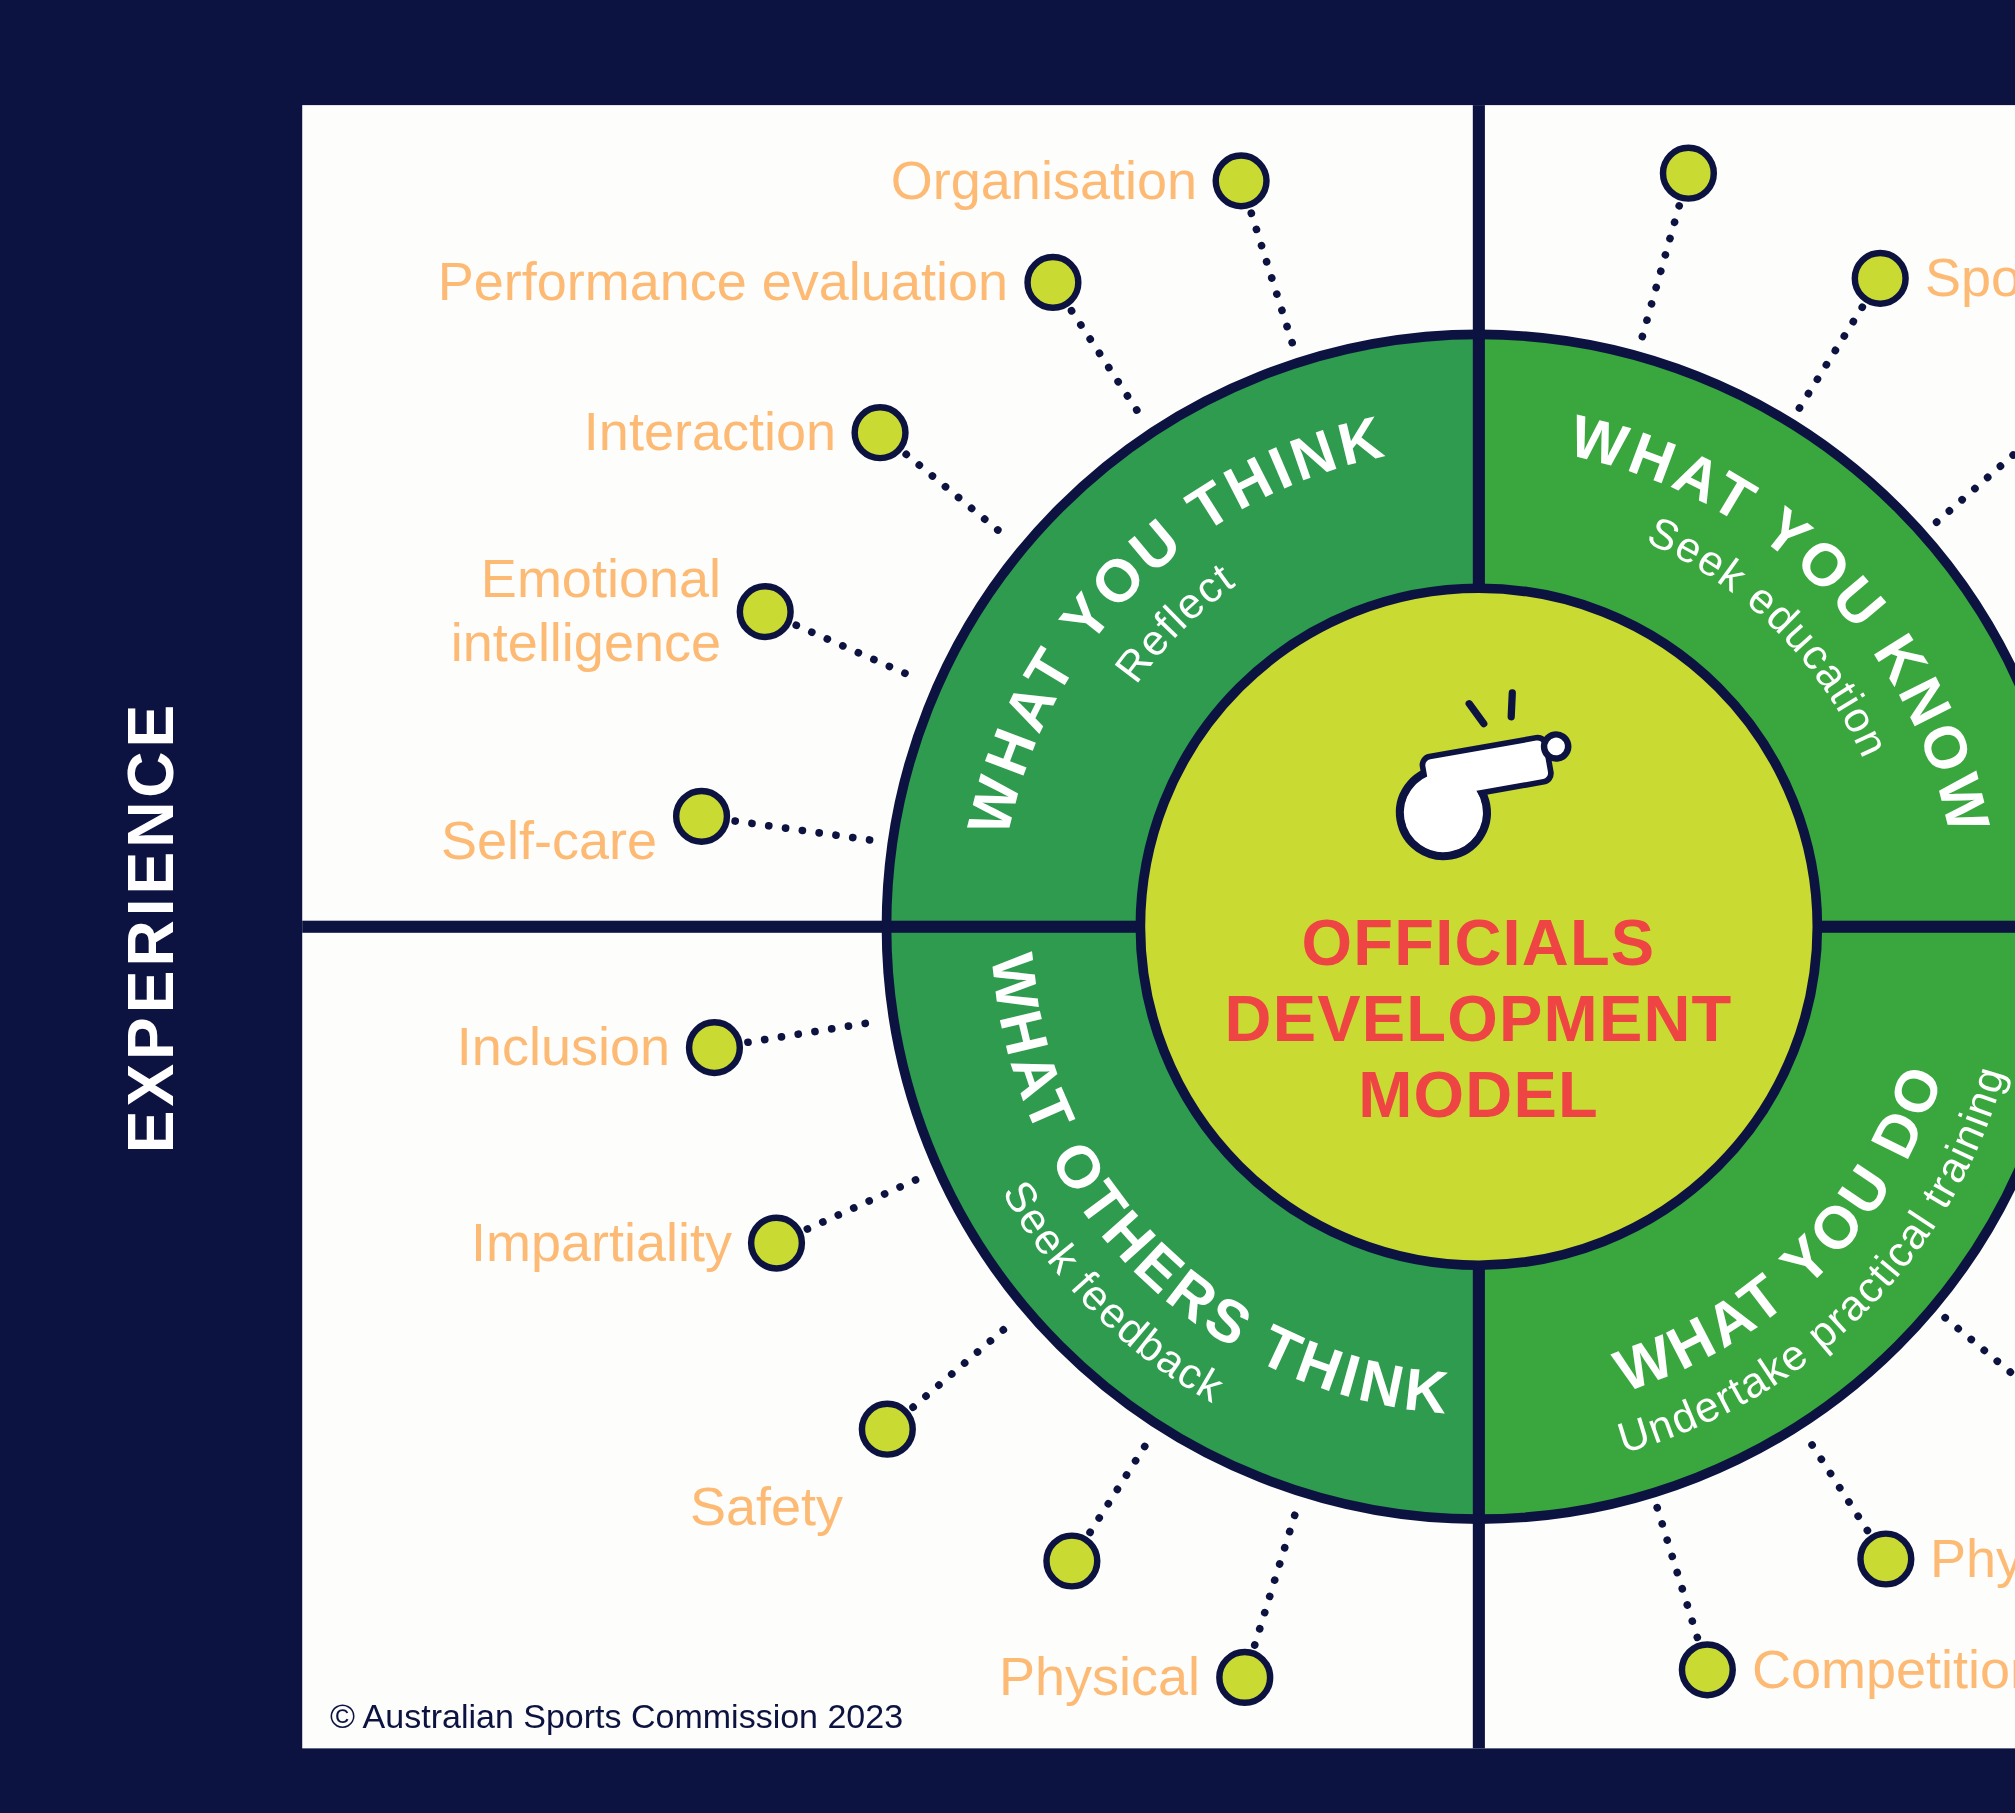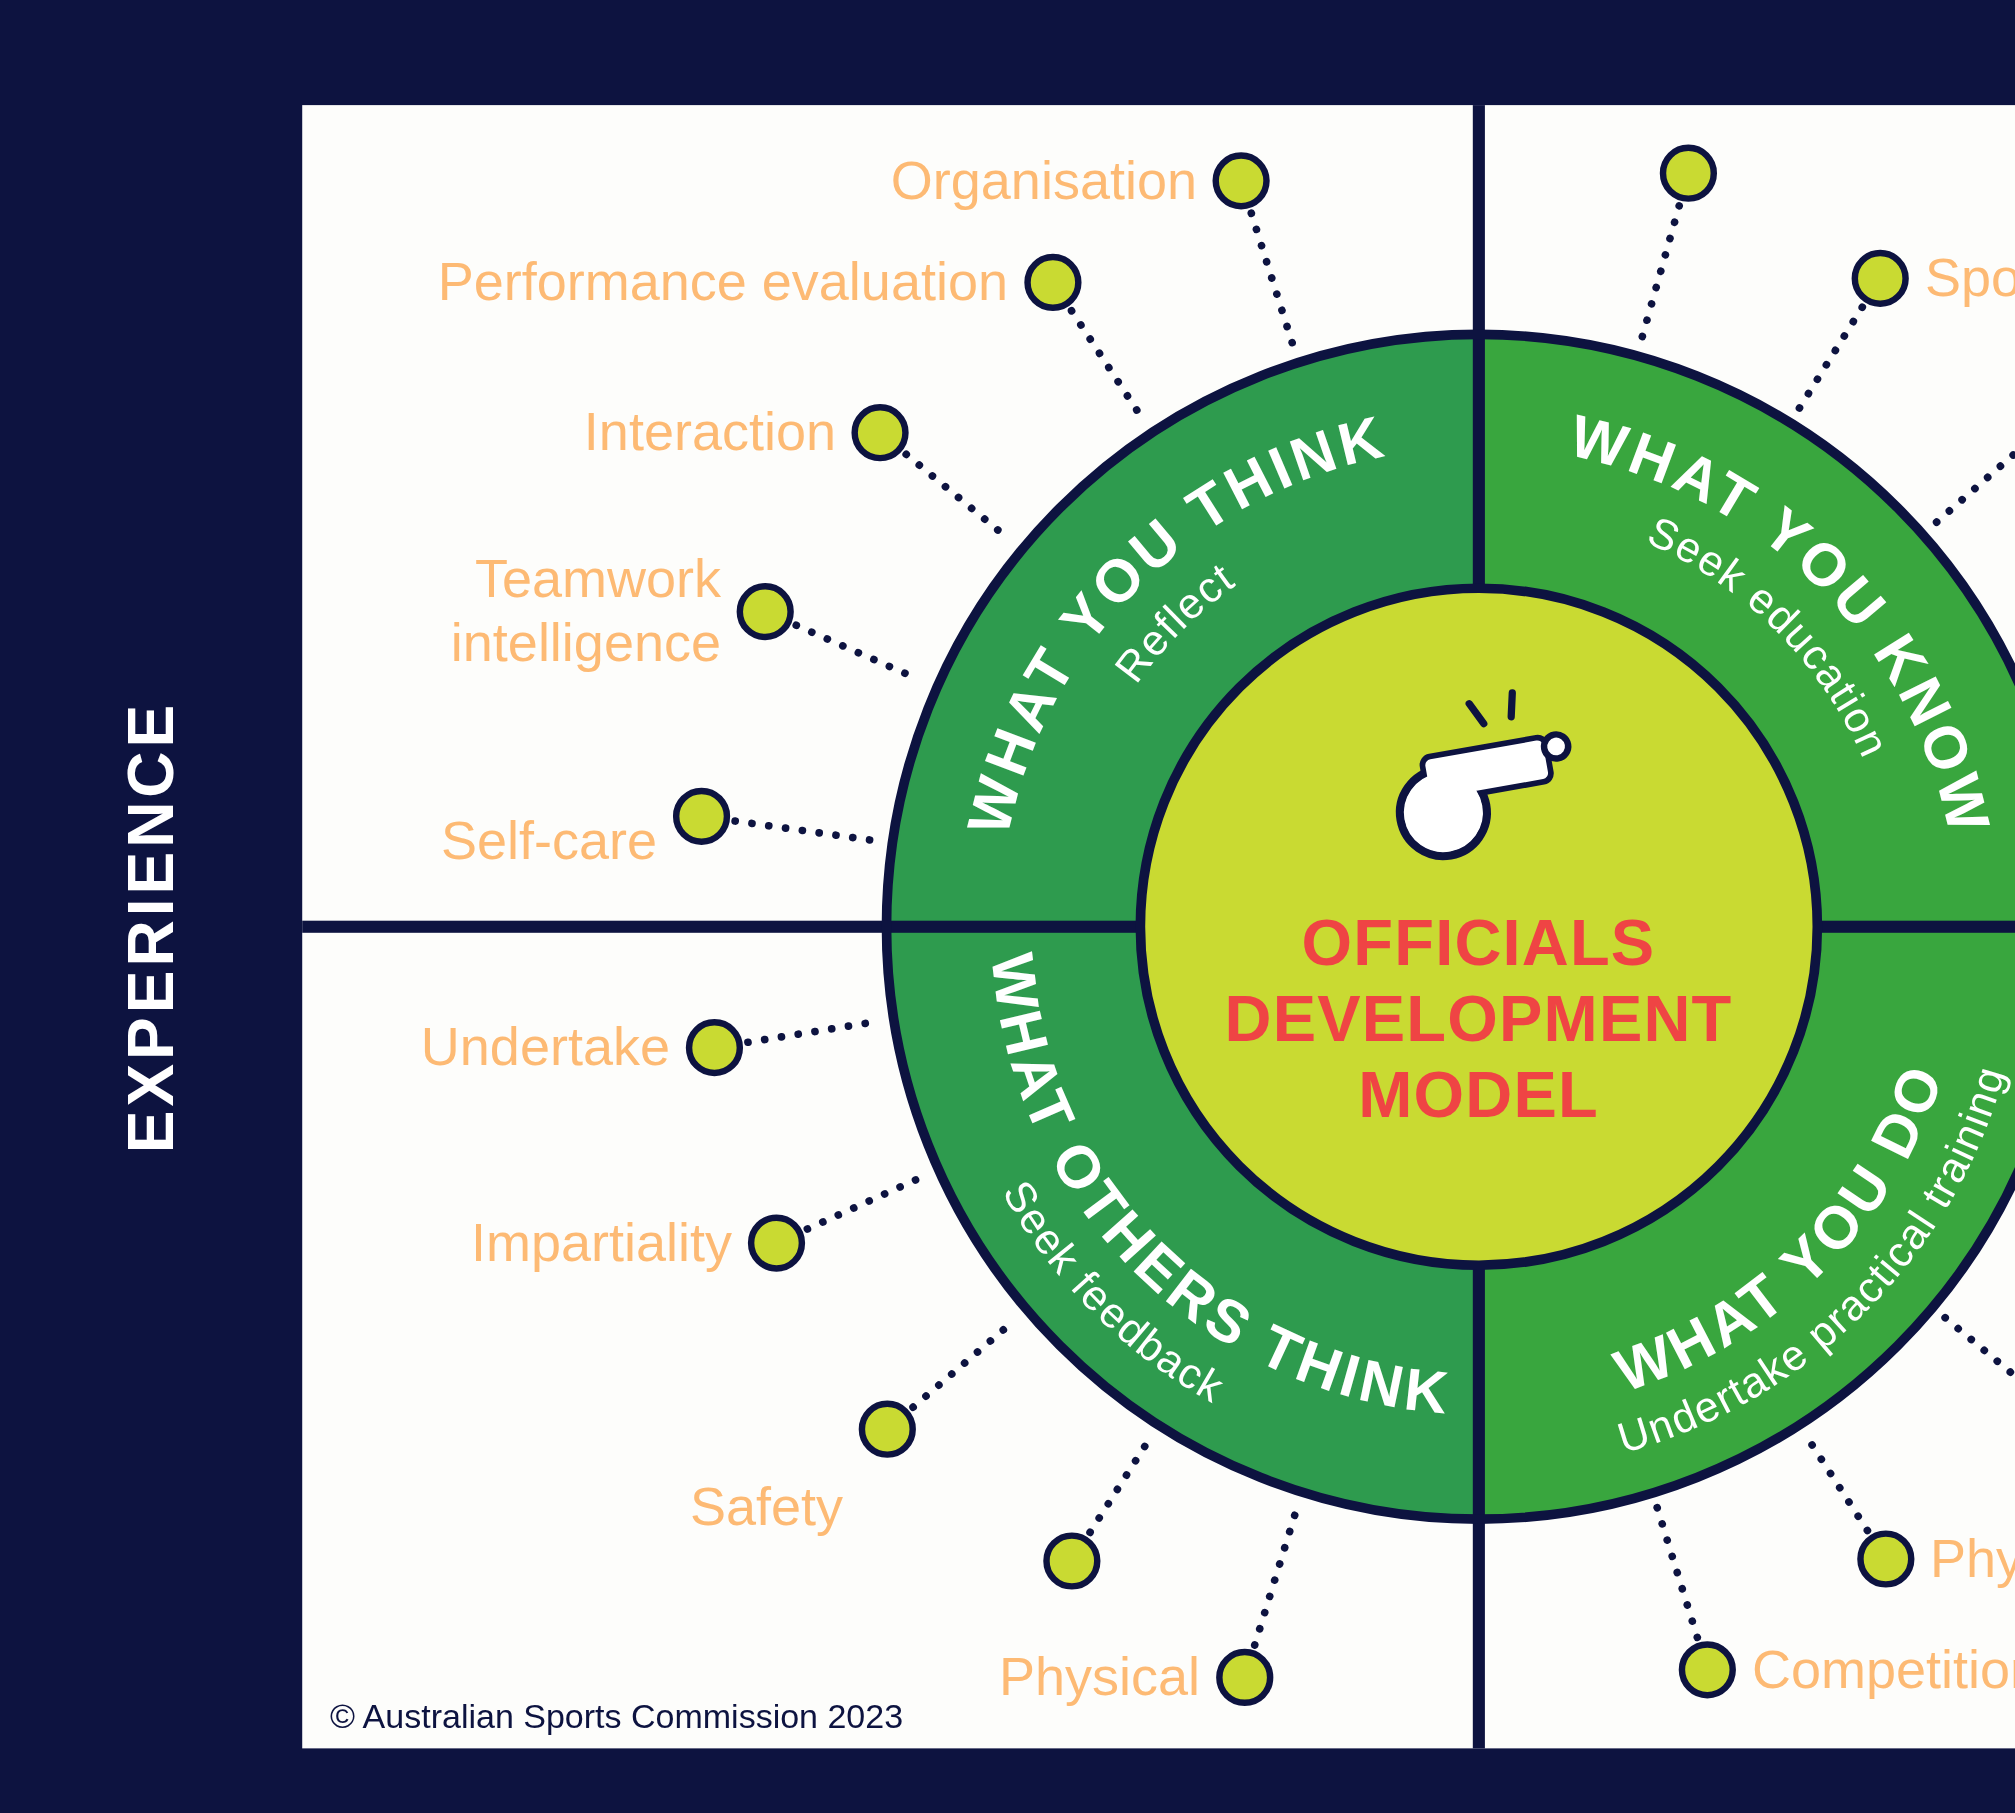--- a/index.html
+++ b/index.html
@@ -175,26 +175,26 @@
 
   <div class="center-title">
     <div>OFFICIALS</div>
     <div>DEVELOPMENT</div>
     <div>MODEL</div>
   </div>
 
   <div class="item-label ta-r" style="right:1691px;top:181px;">Organisation</div>
   <div class="item-label ta-r" style="right:1880px;top:282px;">Performance evaluation</div>
   <div class="item-label ta-r" style="right:2052px;top:432px;">Interaction</div>
-  <div class="item-label ta-r wrap" style="right:2167px;top:611px;width:282px;">Teamwork intelligence</div>
+  <div class="item-label ta-r wrap" style="right:2167px;top:611px;width:282px;">Emotional intelligence</div>
   <div class="item-label ta-r" style="right:2231px;top:809px;margin-top:32px;">Self-care</div>
 
   <div class="item-label" style="left:1925px;top:278px;">Sports</div>
 
-  <div class="item-label ta-r" style="right:2218px;top:1047px;">Undertake</div>
+  <div class="item-label ta-r" style="right:2218px;top:1047px;">Inclusion</div>
   <div class="item-label ta-r" style="right:2156px;top:1243px;">Impartiality</div>
   <div class="item-label ta-r" style="right:2045px;top:1507px;text-align:center;">Safety</div>
   <div class="item-label ta-r" style="right:1688px;top:1677px;">Physical</div>
 
   <div class="item-label" style="left:1930px;top:1559px;">Physical &amp; mental preparation</div>
   <div class="item-label" style="left:1752px;top:1670px;">Competition management</div>
 
   <div class="copyright">© Australian Sports Commission 2023</div>
 
 </div>

